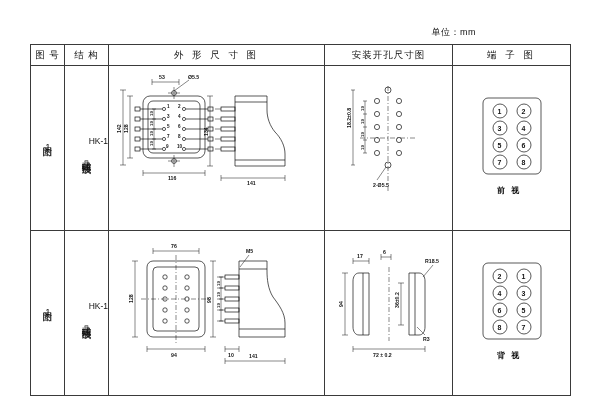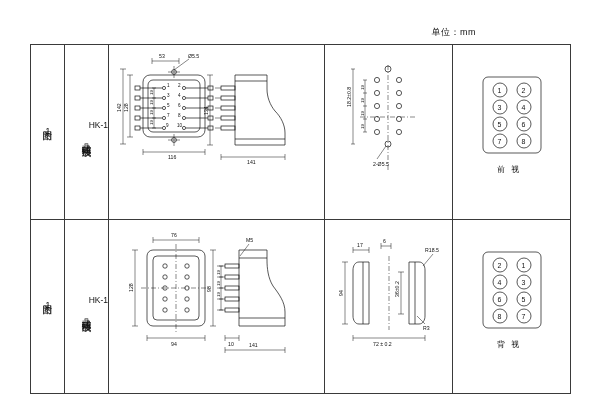--- a/index.html
+++ b/index.html
@@ -60,20 +60,21 @@
     text-orientation: upright;
     font-size: 9.5px;
     line-height: 1.25;
     letter-spacing: 1px;
     display: inline-block;
   }
   .cell-inner {
     position: relative;
     width: 100%;
     height: 100%;
+    font-weight: bold;
   }
   .struct {
     font-size: 8.5px;
     line-height: 1.2;
   }
   .struct .code {
     display: block;
     margin-bottom: 3px;
     letter-spacing: 0;
     text-align: right;
@@ -106,20 +107,27 @@
 
   <table class="main">
     <colgroup>
       <col class="col-a">
         <col class="col-b">
         <col class="col-c">
         <col class="col-d">
         <col class="col-e">
     </colgroup>
     <tbody>
+        <tr>
+      <th class="hdr tight">图 号</th>
+      <th class="hdr tight">结 构</th>
+      <th class="hdr">外 形 尺 寸 图</th>
+      <th class="hdr tight">安装开孔尺寸图</th>
+      <th class="hdr">端 子 图</th>
+    </tr>
 
     <tr style="height:165px;">
       <td>
         <span class="vert">附图1</span>
       </td>
       <td>
         <div class="struct">
           <span class="code">HK-1</span>
           <span class="vert">凸出式前接线</span>
         </div>

